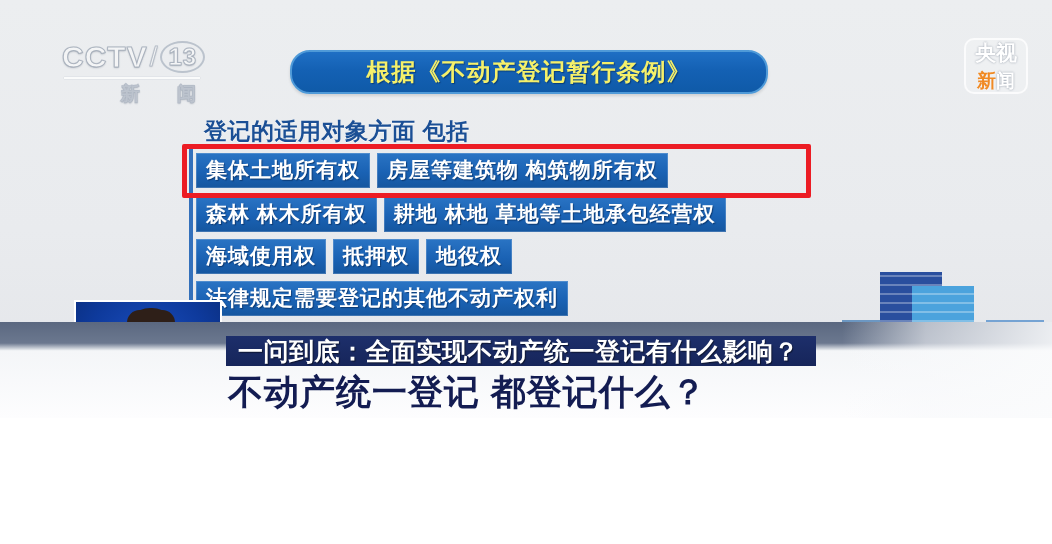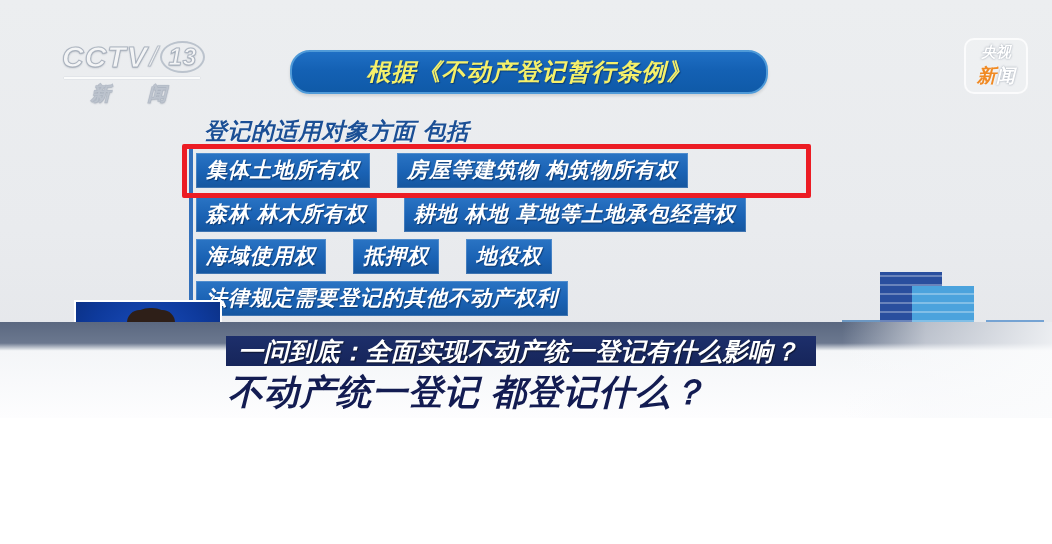--- a/index.html
+++ b/index.html
@@ -6,21 +6,20 @@
   html, body {
     width: 1052px; height: 544px;
     overflow: hidden;
     font-family: "Liberation Sans", "DejaVu Sans", sans-serif;
   }
   #stage {
     position: relative;
     width: 1052px; height: 418px;
     background: linear-gradient(180deg,#eceef0 0%, #e9ebee 55%, #e3e5e9 100%);
     overflow: hidden;
-    font-style: italic;
   }
 
   
   #scenery { position:absolute; left:0; top:0; width:1052px; height:544px; }
 
   .ground {
     position:absolute; left:0; bottom:96px; width:1052px; height:42px;
     background:#dfe2e6;
   }
   .ground2 {
@@ -79,35 +78,35 @@
   #cctv-logo .slash { font-weight:400; font-size:28px; opacity:.8; }
   #cctv-logo .num {
     border:2px solid rgba(170,180,192,.8); border-radius:50%;
     padding:0 6px; font-size:24px; line-height:28px;
   }
   #cctv-logo .underline {
     width:136px;height:2px;background:rgba(255,255,255,.8);
     box-shadow:0 0 1px rgba(140,150,165,.9); margin:3px 0 2px 2px;
   }
   #cctv-logo .row2 {
-    font-size:19px; letter-spacing:16px; text-align:center; font-weight:700;
+    font-size:19px; letter-spacing:16px; text-align:right; font-weight:700;
     -webkit-text-stroke:1px rgba(160,170,185,.7);
   }
 
   
   #cctv-news-wm {
     position:absolute; right:24px; top:38px;
     width:64px; height:56px; border-radius:10px;
     border:2px solid rgba(255,255,255,.75);
     background:rgba(255,255,255,.18);
     display:flex; flex-direction:column; align-items:center; justify-content:center;
     gap:1px; padding:3px 0;
   }
   #cctv-news-wm .w1 {
-    font-size:15px; font-weight:700; color:#ffffff; letter-spacing:0;
+    font-size:21px; font-weight:700; color:#ffffff; letter-spacing:0;
     text-shadow:0 0 2px rgba(130,140,155,.9);
   }
   #cctv-news-wm .w2 { font-size:19px; font-weight:700; letter-spacing:0; }
   #cctv-news-wm .w2 .hl { color:#f08a24; text-shadow:0 0 2px rgba(255,255,255,.6); }
   #cctv-news-wm .w2 .pl { color:#ffffff; text-shadow:0 0 2px rgba(130,140,155,.9); }
 
   
   #title-banner {
     position:absolute; left:290px; top:50px; width:478px; height:44px;
     background:linear-gradient(180deg,#1f6fc4 0%, #1461b4 45%, #0f5aa8 100%);
@@ -123,21 +122,21 @@
   
   #list-wrap { position:absolute; left:196px; top:110px; width:700px; }
   #left-rail {
     position:absolute; left:189px; top:148px; width:4px; height:230px;
     background:#1f63b5; opacity:.9;
   }
   #subhead {
     font-size:23px; font-weight:700; color:#1b4f95; letter-spacing:.5px;
     margin:6px 0 6px 8px; text-shadow:0 1px 0 rgba(255,255,255,.7);
   }
-  .row { display:flex; align-items:center; gap:27px; margin-bottom:7px; }
+  .row { display:flex; align-items:center; gap:7px; margin-bottom:7px; }
   .pill {
     background:linear-gradient(180deg,#2a74c4 0%, #1a62b4 55%, #15569f 100%);
     color:#ffffff; font-size:21px; font-weight:700; letter-spacing:1px;
     padding:3px 10px 4px; line-height:28px; white-space:nowrap;
     box-shadow:inset 0 0 0 1px rgba(255,255,255,.18);
     text-shadow:1px 1px 1px rgba(0,30,70,.55);
   }
   #row-1 { position:relative; margin-bottom:9px; }
   #highlight-box {
     position:absolute; left:-14px; top:-9px; width:629px; height:54px;

